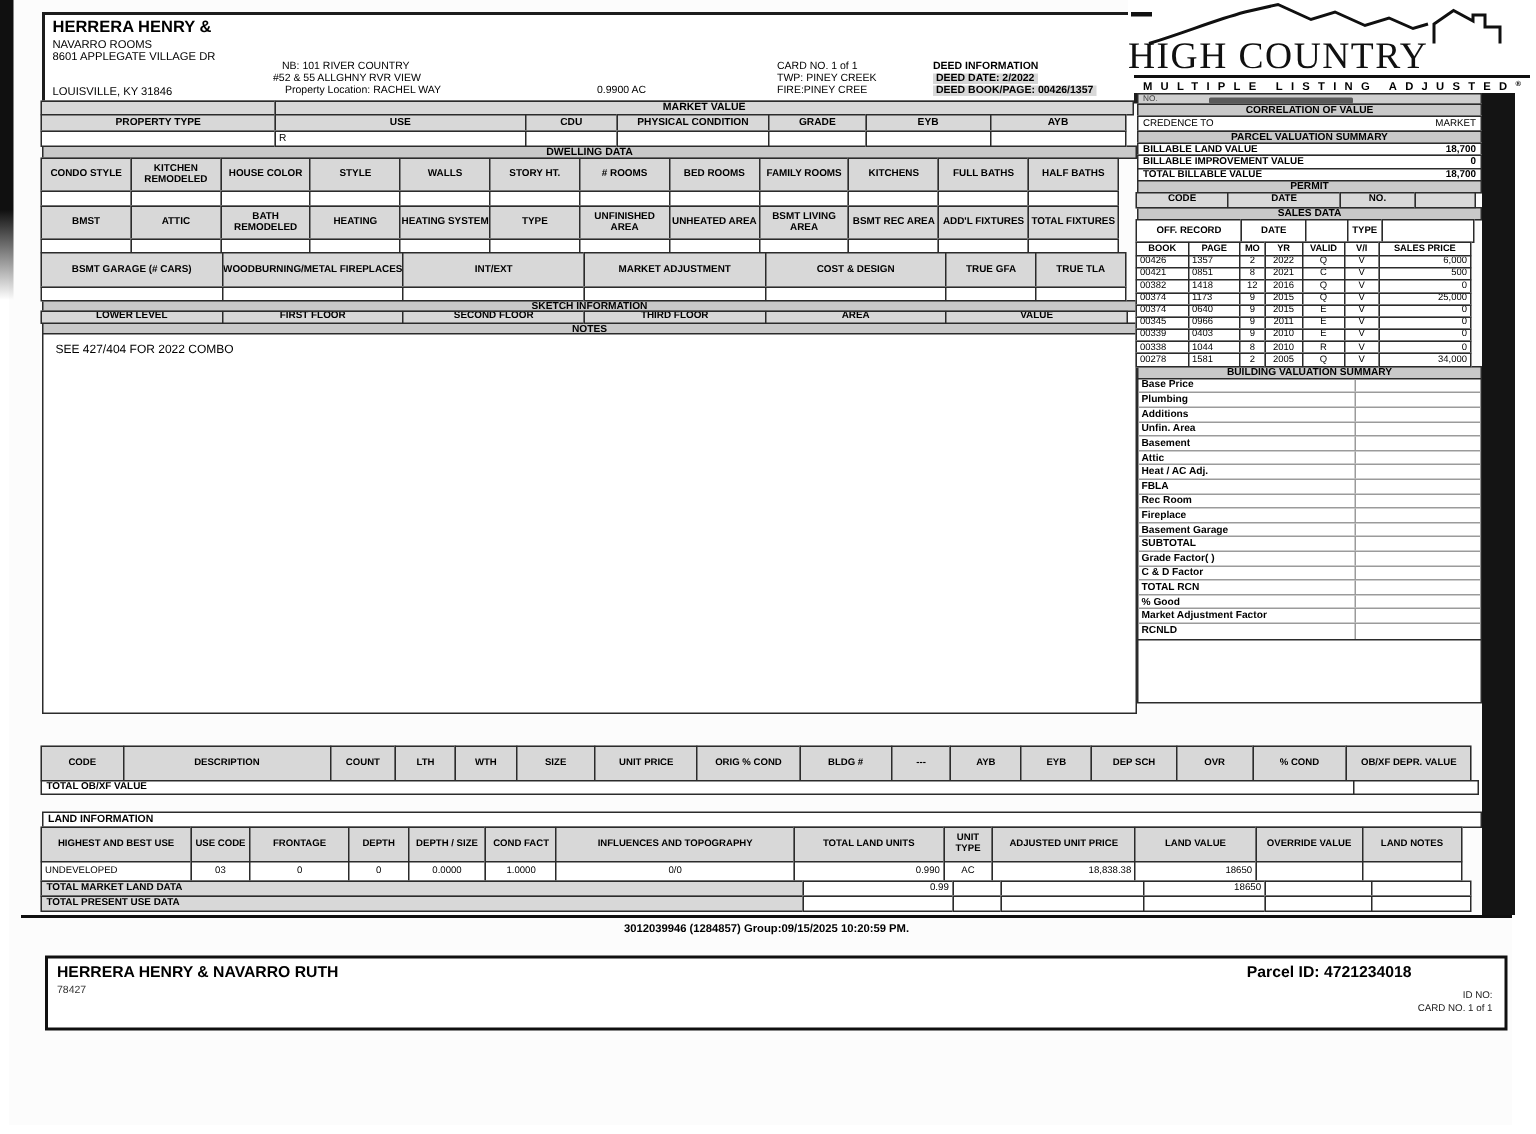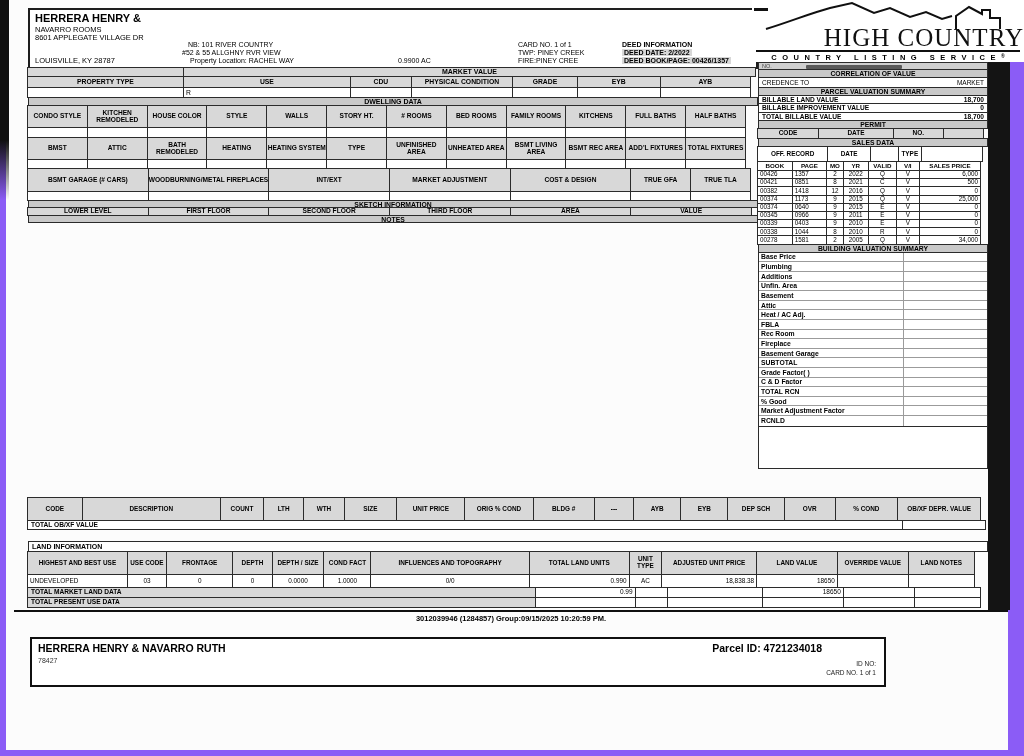--- a/index.html
+++ b/index.html
@@ -1,17 +1,17 @@
 <!DOCTYPE html>
 <html><head>
 <meta charset="utf-8">
 <style>
   *{margin:0;padding:0;box-sizing:border-box;}
   body{background:#141414;font-family:"Liberation Sans",sans-serif;color:#000;}
-  .stage{position:relative;width:1024px;height:756px;overflow:hidden;background:#8b5cf6;}
+  .stage{position:relative;width:1024px;height:756px;overflow:hidden;background:#ffffff;}
   .page{position:absolute;left:6px;top:0;width:1002px;height:750px;background:#fcfcfc;}
   .skew-black{position:absolute;left:988px;top:62px;width:22px;height:548px;background:#141414;}
   .corner-black{position:absolute;left:0;top:0;width:9px;height:200px;background:linear-gradient(#101010 70%,rgba(16,16,16,0));}
 
   .abs{position:absolute;}
   .row{display:flex;margin-top:-1px;}
   .cell{border:1px solid #2b2b2b;margin-left:-1px;display:flex;align-items:center;justify-content:center;
         text-align:center;line-height:1.05;background:#fff;overflow:hidden;}
   .h{background:#d8d8d8;font-weight:bold;}
   .bar{background:#c9c9c9;border:1px solid #2b2b2b;font-weight:bold;display:flex;align-items:center;justify-content:center;margin-top:-1px;}
@@ -122,50 +122,50 @@
   .landr .lc8,.landr .lc10,.landr .lc11{justify-content:flex-end;padding-right:2px;}
   .landt{height:11px;}
   .landt .tl{width:53%;justify-content:flex-start;padding-left:3px;font-weight:bold;background:#d8d8d8;font-size:6.6px;}
   .landt .lc8,.landt .lc11{justify-content:flex-end;padding-right:2px;}
 
   .divider{left:14px;top:610px;width:994px;height:2px;background:#101010;}
   .footer{left:14px;top:614px;width:994px;display:flex;justify-content:center;
           font-size:7.5px;font-weight:bold;}
 
   
-  .bottom-box{left:30px;top:637px;width:856px;height:50px;border:2px solid #101010;background:#fff;padding-left:32px;}
+  .bottom-box{left:30px;top:637px;width:975px;height:50px;border:2px solid #101010;background:#fff;padding-left:32px;}
   .bb-owner{left:6px;top:3px;font-size:10.5px;font-weight:bold;}
   .bb-code{left:6px;top:18px;font-size:7px;color:#333;}
   .bb-parcel{right:62px;top:3px;font-size:10.5px;font-weight:bold;}
   .bb-idno{right:8px;top:21px;font-size:6.5px;color:#222;}
   .bb-card{right:8px;top:30px;font-size:6.5px;color:#222;}
 
   
   .logo{left:752px;top:0;width:272px;height:62px;background:#fff;}
   .logo-dash{position:absolute;left:2px;top:8px;width:14px;height:3px;background:#111;}
   .logo-art{position:absolute;left:12px;top:1px;width:252px;height:30px;}
-  .logo-main{position:absolute;left:0;top:24px;width:272px;text-align:right;
+  .logo-main{position:absolute;left:0;top:24px;width:272px;text-align:left;
              font-family:"Liberation Serif",serif;font-size:25px;letter-spacing:1px;color:#101010;white-space:nowrap;}
   .logo-sub{position:absolute;left:4px;top:50px;width:264px;border-top:2px solid #101010;
             font-size:7.5px;letter-spacing:5.5px;font-weight:bold;text-align:center;white-space:nowrap;padding-top:1px;}
   .logo-reg{font-size:5px;letter-spacing:0;vertical-align:top;}
 </style>
 </head>
 <body>
 
 <div class="stage">
   <div class="page"></div>
   <div class="skew-black"></div>
   <div class="corner-black"></div>
 
   <div class="abs header-box">
     <div class="abs owner1">HERRERA HENRY &amp;</div>
     <div class="abs owner2">NAVARRO ROOMS</div>
     <div class="abs owner3">8601 APPLEGATE VILLAGE DR</div>
-    <div class="abs ownercity">LOUISVILLE, KY 28787</div>
+    <div class="abs ownercity">LOUISVILLE, KY 31846</div>
     <div class="abs nb1">NB: 101 RIVER COUNTRY</div>
     <div class="abs nb2">#52 &amp; 55 ALLGHNY RVR VIEW</div>
     <div class="abs loc">Property Location: RACHEL WAY</div>
     <div class="abs acre">0.9900 AC</div>
     <div class="abs card1">CARD NO. 1 of 1</div>
     <div class="abs card2">TWP: PINEY CREEK</div>
     <div class="abs card3">FIRE:PINEY CREE</div>
     <div class="abs deed1">DEED INFORMATION</div>
     <div class="abs deed2">DEED DATE: 2/2022</div>
     <div class="abs deed3">DEED BOOK/PAGE: 00426/1357</div>
@@ -281,20 +281,23 @@
     <div class="row skh">
 
     <div class="cell h">LOWER LEVEL</div>
         <div class="cell h">FIRST FLOOR</div>
         <div class="cell h">SECOND FLOOR</div>
         <div class="cell h">THIRD FLOOR</div>
         <div class="cell h">AREA</div>
         <div class="cell h">VALUE</div>
       </div>
     <div class="bar ntbar">NOTES</div>
+    <div class="notes-box">
+      <span>SEE 427/404 FOR 2022 COMBO</span>
+    </div>
   </div>
 
   <div class="abs right-panel">
     <div class="obscured">
       <span>NO.</span>
       <span class="smudge"></span>
     </div>
     <div class="bar rp-bar">CORRELATION OF VALUE</div>
     <div class="credence">
       <span>CREDENCE TO</span>
@@ -625,16 +628,16 @@
   </div>
 
   <div class="abs logo">
     <div class="logo-dash"></div>
     <svg class="logo-art" viewBox="0 0 252 30">
       <path d="M2,28 C28,20 44,13 66,7 L88,2 L110,12 L126,7 L146,16 L162,11 L178,18 L188,15" fill="none" stroke="#101010" stroke-width="2"></path>
       <path d="M192,28 L192,15 L205,6 L218,13 L218,9 L226,9 L226,17 L236,17 L236,28" fill="none" stroke="#101010" stroke-width="2"></path>
     </svg>
     <div class="logo-main">HIGH COUNTRY</div>
     <div class="logo-sub">
-      <span>COUNTRY LISTING SERVICE</span><span class="logo-reg">®</span>
+      <span>MULTIPLE LISTING ADJUSTED</span><span class="logo-reg">®</span>
     </div>
   </div>
 </div>
 
 </body></html>

